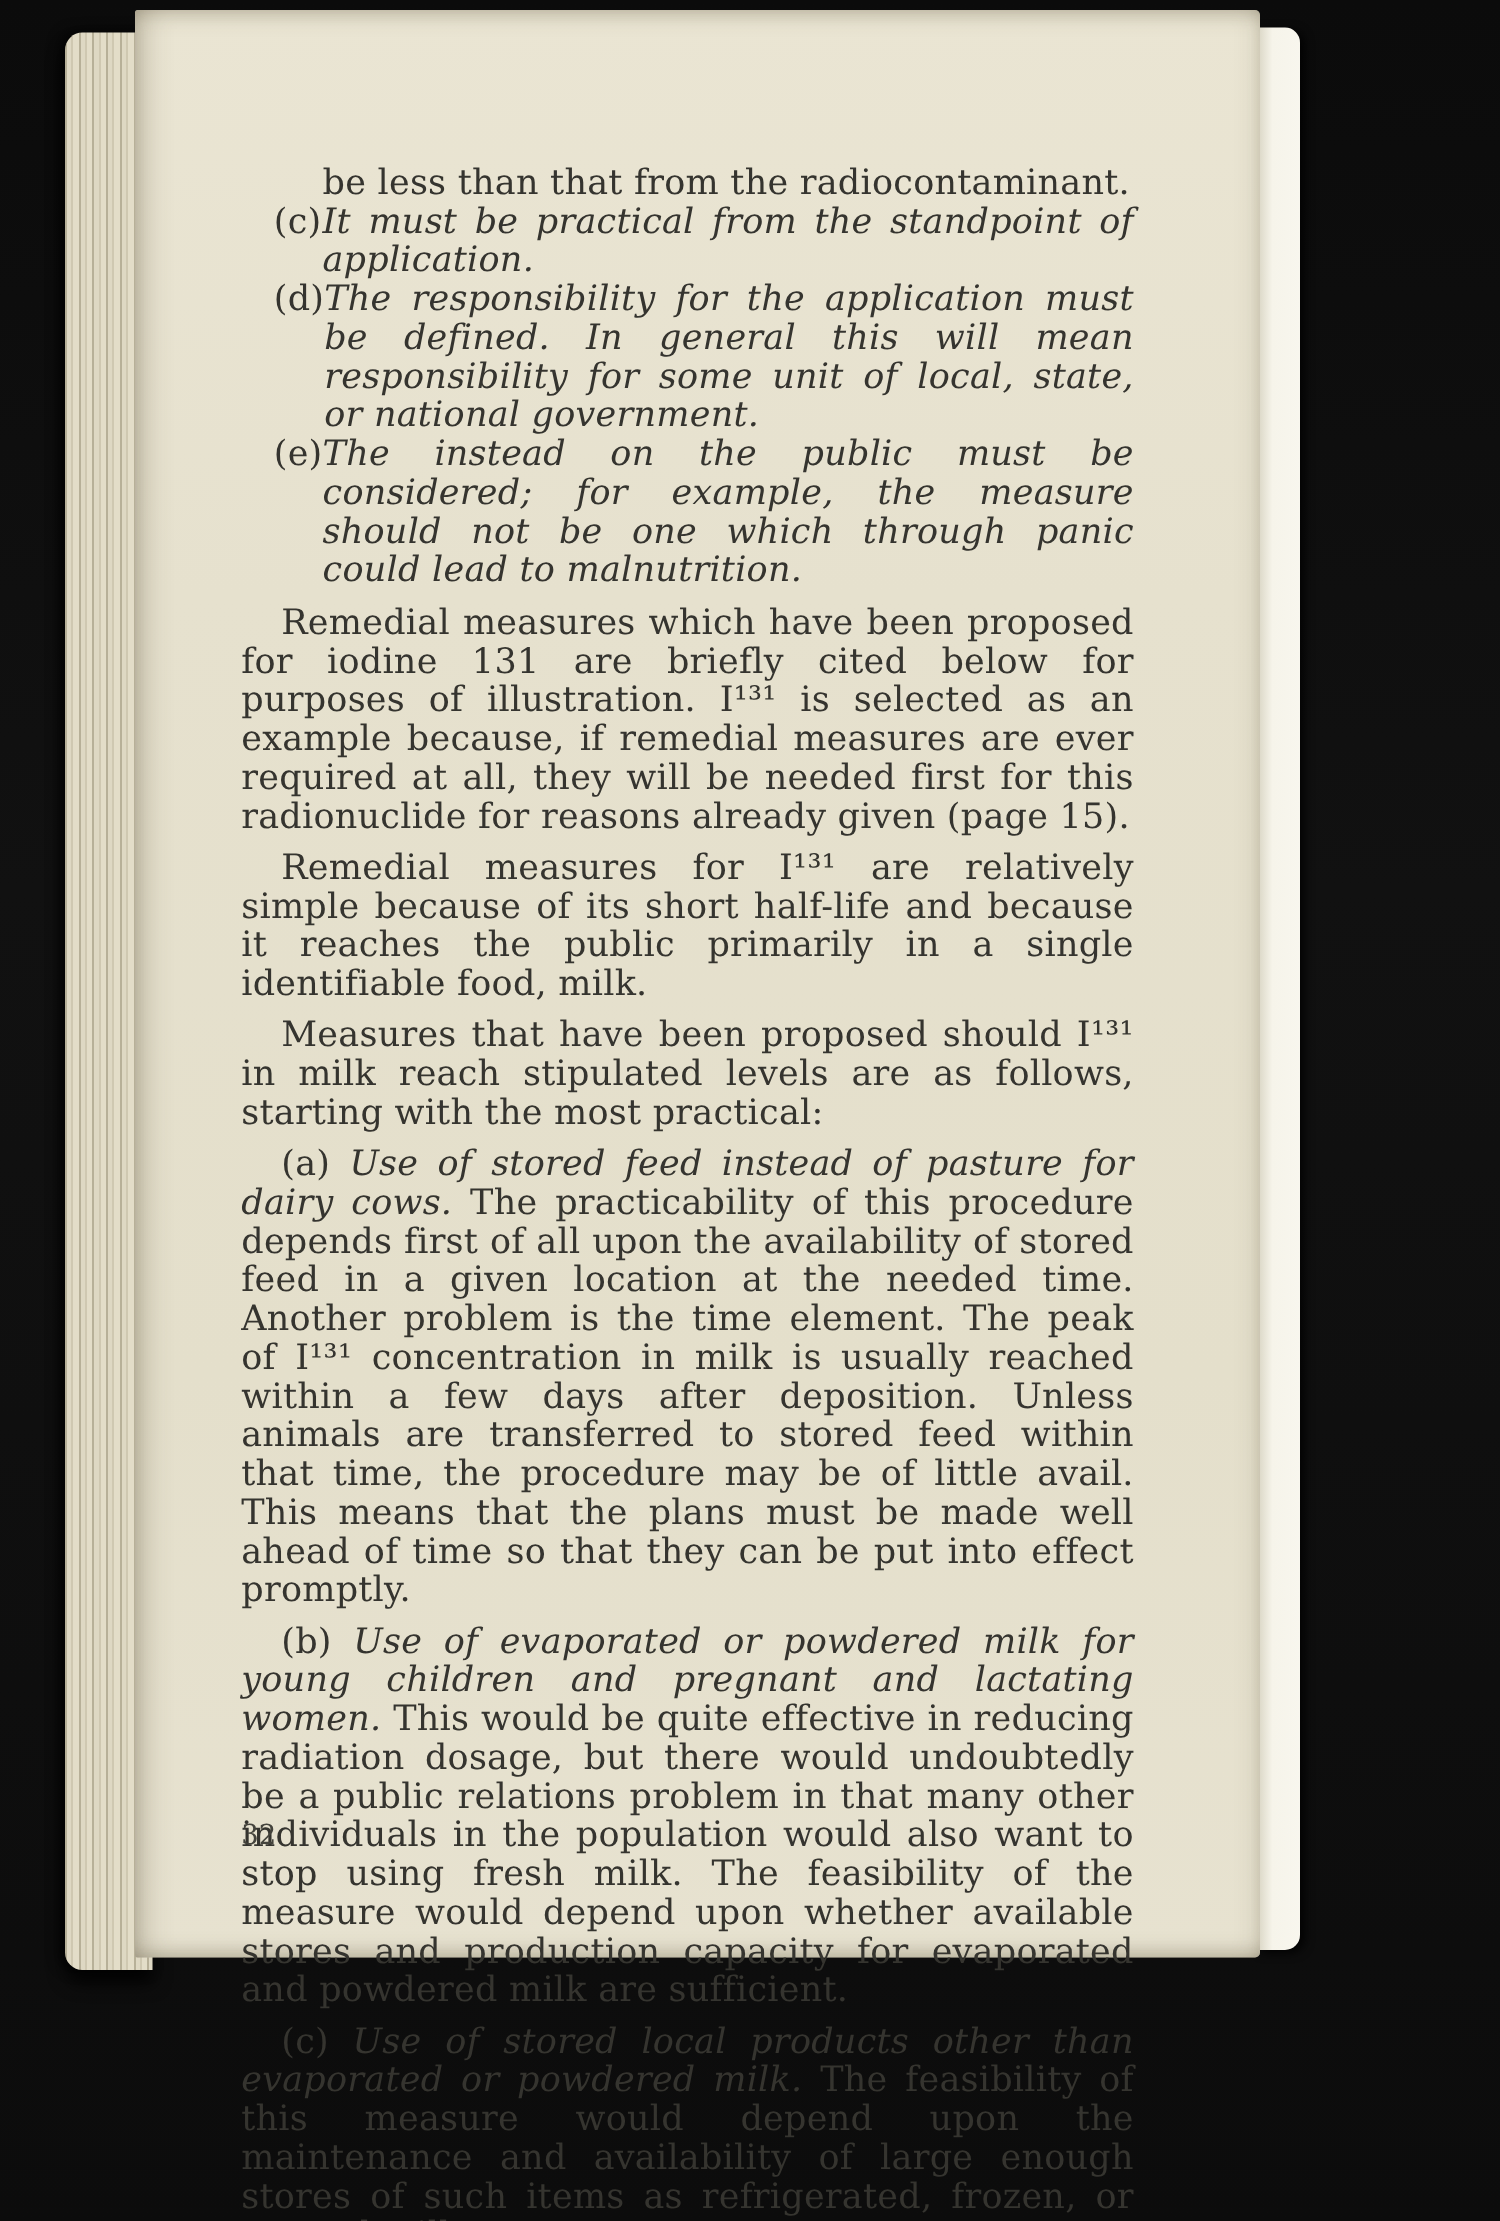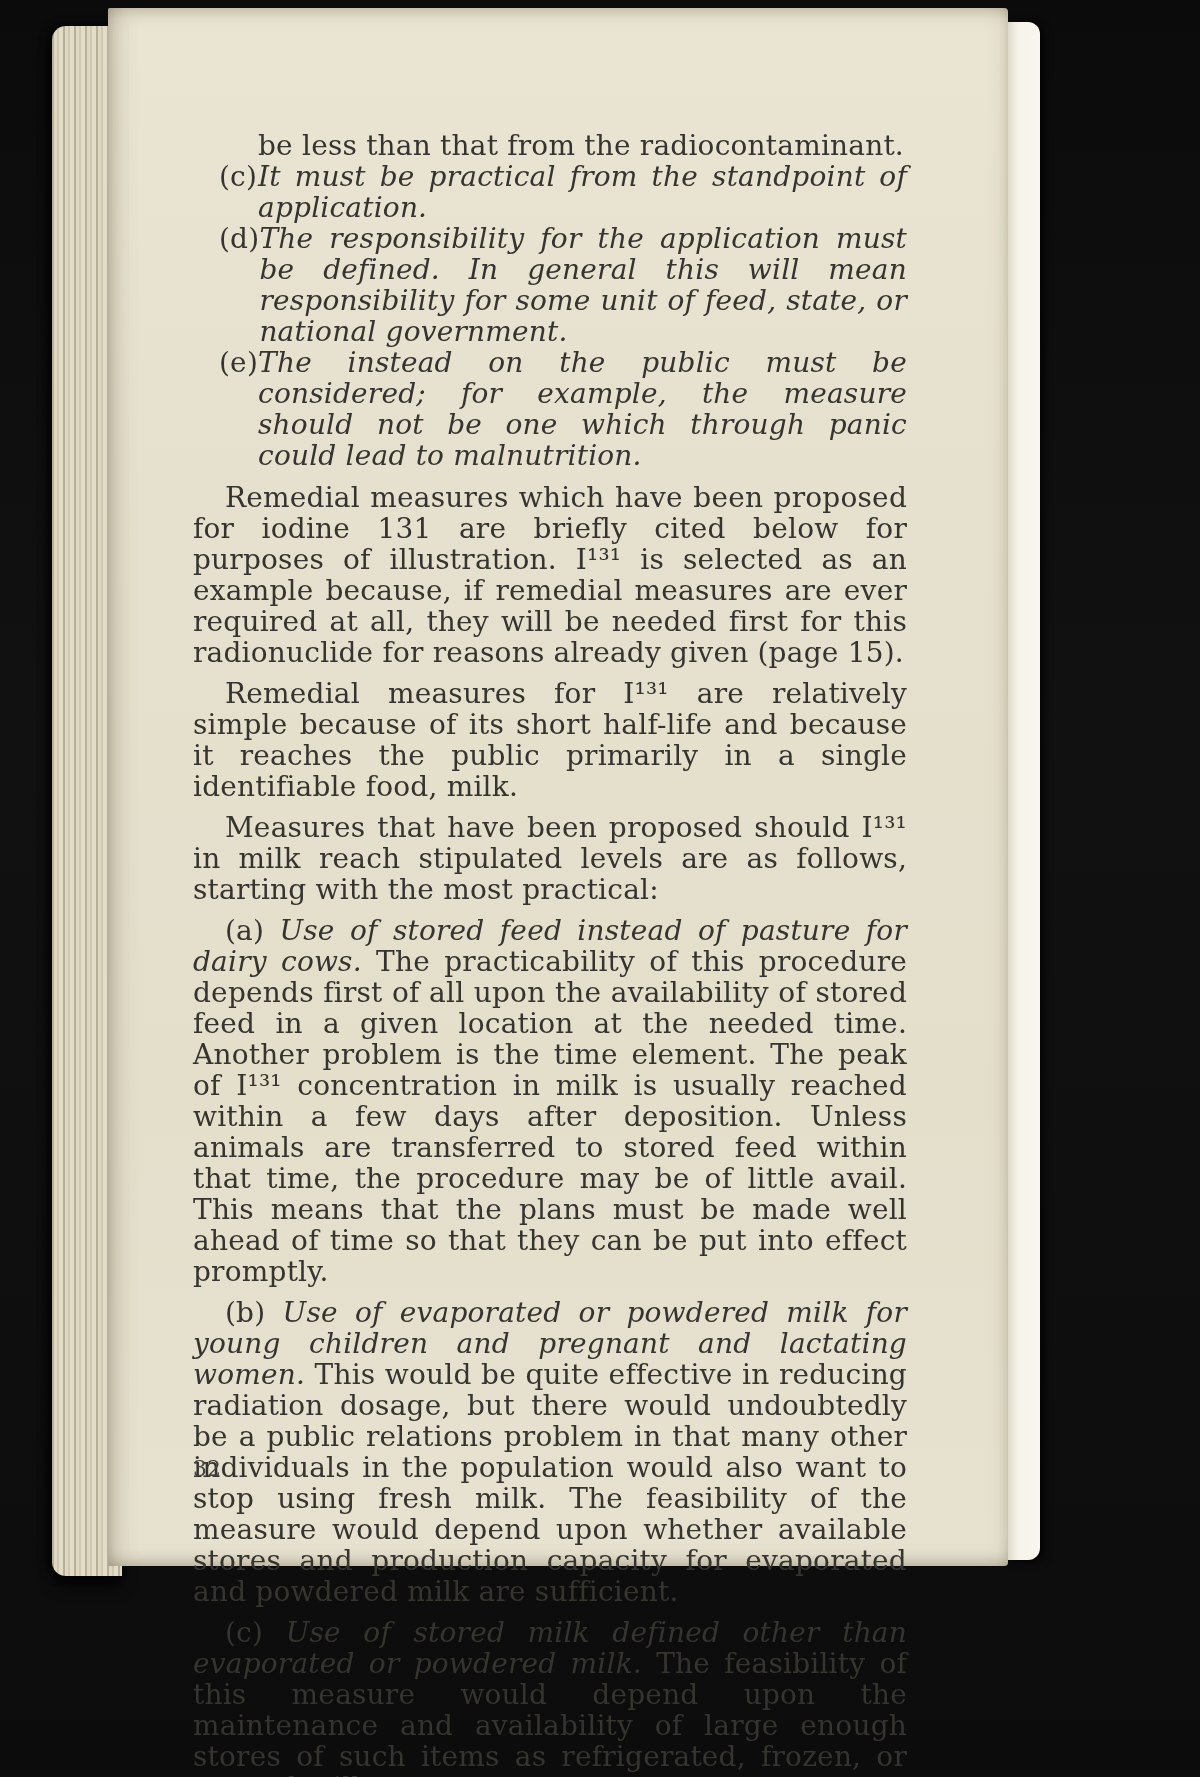--- a/index.html
+++ b/index.html
@@ -120,21 +120,21 @@
 
       <div class="cont-line">be less than that from the radiocontaminant.</div>
 
       <div class="list">
         <div class="list-item">
           <span class="li-label">(c)</span>
           <span class="li-text">It must be practical from the standpoint of application.</span>
         </div>
         <div class="list-item">
           <span class="li-label">(d)</span>
-          <span class="li-text">The responsibility for the application must be defined. In general this will mean responsibility for some unit of feed, state, or national government.</span>
+          <span class="li-text">The responsibility for the application must be defined. In general this will mean responsibility for some unit of local, state, or national government.</span>
         </div>
         <div class="list-item">
           <span class="li-label">(e)</span>
           <span class="li-text">The instead on the public must be considered; for example, the measure should not be one which through panic could lead to malnutrition.</span>
         </div>
       </div>
 
       <p class="para">Remedial measures which have been proposed for iodine 131 are briefly cited below for purposes of illustration. I¹³¹ is selected as an example because, if remedial measures are ever required at all, they will be needed first for this radionuclide for reasons already given (page 15).</p>
 
       <p class="para">Remedial measures for I¹³¹ are relatively simple because of its short half-life and because it reaches the public primarily in a single identifiable food, milk.</p>
@@ -148,21 +148,21 @@
       </p>
 
       <p class="para lettered">
         <span>(b)</span>
         <span class="italic-lead">Use of evaporated or powdered milk for young children and pregnant and lactating women.</span>
         <span>This would be quite effective in reducing radiation dosage, but there would undoubtedly be a public relations problem in that many other individuals in the population would also want to stop using fresh milk. The feasibility of the measure would depend upon whether available stores and production capacity for evaporated and powdered milk are sufficient.</span>
       </p>
 
       <p class="para lettered">
         <span>(c)</span>
-        <span class="italic-lead">Use of stored milk defined other than evaporated or powdered milk.</span>
+        <span class="italic-lead">Use of stored local products other than evaporated or powdered milk.</span>
         <span>The feasibility of this measure would depend upon the maintenance and availability of large enough stores of such items as refrigerated, frozen, or canned milk.</span>
       </p>
 
     </div>
 
     <div class="page-number">32</div>
 
   </div>
 
 </div>

